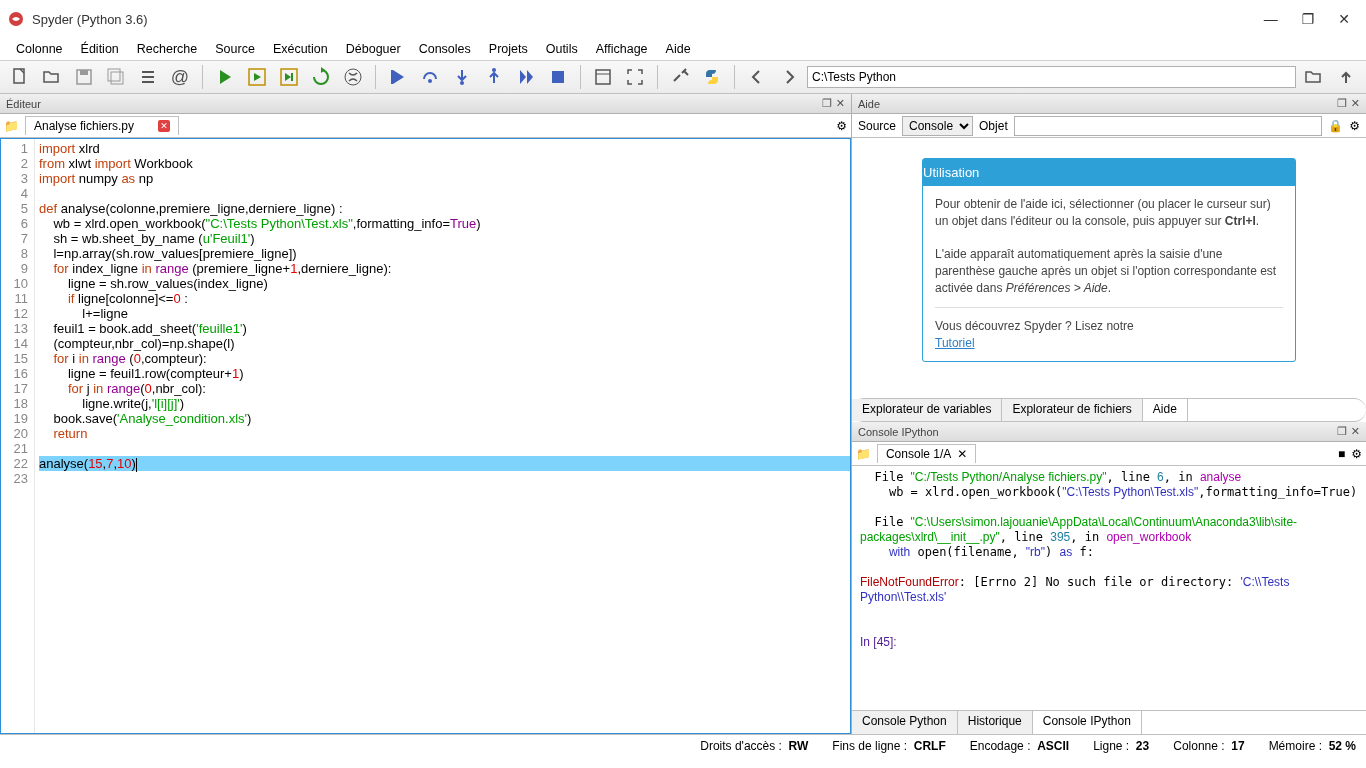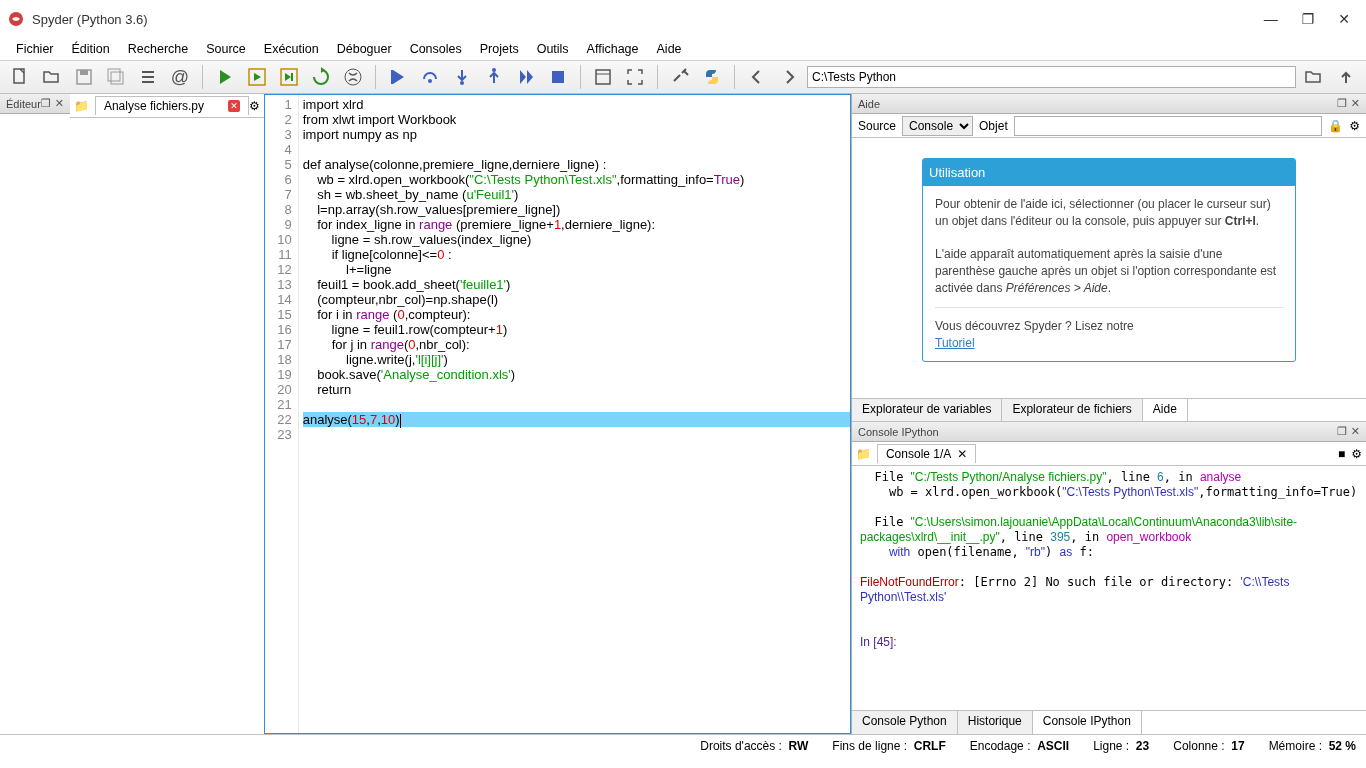--- a/index.html
+++ b/index.html
@@ -10,52 +10,52 @@
 .titlebar .controls { margin-left: auto; display: flex; gap: 24px; padding-right: 8px; }
 .titlebar .controls span { font-size: 14px; color: #333; cursor: pointer; }
 .menubar { height: 22px; display: flex; align-items: center; padding: 0 8px; gap: 2px; }
 .menubar span { padding: 2px 8px; font-size: 12.5px; cursor: pointer; }
 .toolbar { height: 34px; background: linear-gradient(#f8f8f8,#ececec); border-top: 1px solid #d0d0d0; border-bottom: 1px solid #c0c0c0; display: flex; align-items: center; padding: 0 6px; gap: 4px; }
 .toolbar .sep { width: 1px; height: 24px; background: #c0c0c0; margin: 0 4px; }
 .toolbar .tbtn { width: 28px; height: 28px; display: flex; align-items: center; justify-content: center; cursor: pointer; border-radius: 2px; }
 .toolbar svg { width: 20px; height: 20px; }
 .toolbar input { flex: 1; height: 22px; border: 1px solid #b0b0b0; padding: 0 4px; font-size: 12px; background: #fff; }
 .main { display: flex; height: 640px; }
-.left { width: 852px; display: flex; flex-direction: row; border-right: 1px solid #b0b0b0; }
+.left { width: 852px; display: flex; flex-direction: column; border-right: 1px solid #b0b0b0; }
 .right { flex: 1; display: flex; flex-direction: column; }
 .pane-header { height: 20px; background: linear-gradient(#f0f0f0,#dcdcdc); border-bottom: 1px solid #b0b0b0; display: flex; align-items: center; padding: 0 6px; font-size: 11px; color: #444; }
 .pane-header .icons { margin-left: auto; display: flex; gap: 4px; }
 .pane-header .icons span { cursor: pointer; font-size: 11px; color: #555; }
 .editor-tabs { height: 24px; display: flex; align-items: center; border-bottom: 1px solid #c0c0c0; padding: 0 4px; }
 .editor-tabs .folder-icon { margin-right: 6px; cursor: pointer; }
 .editor-tabs .tab { display: flex; align-items: center; padding: 2px 8px; border: 1px solid #c0c0c0; border-bottom: none; background: #fff; font-size: 12px; gap: 24px; }
 .editor-tabs .close-x { background: #e04040; color: #fff; border-radius: 2px; width: 12px; height: 12px; display: inline-flex; align-items: center; justify-content: center; font-size: 9px; cursor: pointer; }
 .editor-tabs .gear { margin-left: auto; cursor: pointer; }
 .editor-body { flex: 1; display: flex; font-family: Consolas, monospace; font-size: 13px; border: 1px solid #2f8fd8; }
 .gutter { width: 34px; background: #fff; text-align: right; padding: 2px 6px 2px 0; color: #888; line-height: 15px; border-right: 1px solid #e8e8e8; }
 .gutter div { height: 15px; }
 .code { flex: 1; padding: 2px 0 2px 4px; line-height: 15px; position: relative; }
 .code .ln { height: 15px; white-space: pre; }
 .code .ln.hl { background: #7dd3fc; }
-.kw { color: #000000; }
+.kw { color: #c2410c; }
 .fn { color: #000; }
 .str { color: #00a000; }
 .bltn { color: #900090; }
 .nm { color: #e00000; }
 .cursor { border-left: 1px solid #000; height: 14px; display: inline-block; vertical-align: middle; }
 .help-top { height: 24px; border-bottom: 1px solid #c0c0c0; display: flex; align-items: center; padding: 0 6px; gap: 6px; font-size: 12px; }
 .help-top select, .help-top input { border: 1px solid #b0b0b0; height: 20px; font-size: 12px; padding: 0 2px; }
 .help-top input { flex: 1; }
 .help-content { flex: 1; padding: 20px 70px; overflow: auto; background: #fff; }
 .help-box { border: 1px solid #2da0d8; border-radius: 3px; }
-.help-box-title { background: #2da0d8; color: #fff; padding: 6px 6px; font-size: 13px; }
+.help-box-title { background: #2da0d8; color: #fff; padding: 6px 0; font-size: 13px; }
 .help-box-body { padding: 10px 12px; font-size: 12px; color: #444; line-height: 1.4; }
 .help-box-body hr { margin: 10px 0; border: none; border-top: 1px solid #ddd; }
 .help-box-body a { color: #2d7fc8; text-decoration: underline; }
-.right-tabs { height: 24px; display: flex; border-top: 1px solid #c0c0c0; border-bottom: 1px solid #c0c0c0; }
+.right-tabs { height: 24px; display: flex; border-top: 1px solid #c0c0c0; border-bottom: 1px solid #c0c0c0; border-radius: 12px; }
 .right-tabs .rtab { padding: 3px 10px; font-size: 12px; border-right: 1px solid #c0c0c0; cursor: pointer; background: #f0f0f0; }
 .right-tabs .rtab.active { background: #fff; }
 .console-pane { flex: 1; display: flex; flex-direction: column; }
 .console-tabs { height: 24px; display: flex; align-items: center; padding: 0 4px; border-bottom: 1px solid #c0c0c0; }
 .console-tabs .tab { display: flex; align-items: center; padding: 2px 8px; border: 1px solid #c0c0c0; border-bottom: none; background: #fff; font-size: 12px; gap: 6px; }
 .console-tabs .icons-right { margin-left: auto; display: flex; gap: 6px; }
 .console-body { flex: 1; padding: 4px 8px; font-family: Consolas, monospace; font-size: 12px; line-height: 15px; overflow: auto; white-space: pre-wrap; background: #fff; }
 .c-grey { color: #4c1d95; }
 .c-red { color: #b00000; }
 .c-green { color: #00a000; }
@@ -78,21 +78,21 @@
     </svg>
   <span class="title">Spyder (Python 3.6)</span>
   <div class="controls">
     <span>—</span>
     <span>❐</span>
     <span>✕</span>
   </div>
 </div>
 
 <div class="menubar">
-  <span>Fichier</span>
+  <span>Colonne</span>
   <span>Édition</span>
   <span>Recherche</span>
   <span>Source</span>
   <span>Exécution</span>
   <span>Déboguer</span>
   <span>Consoles</span>
   <span>Projets</span>
   <span>Outils</span>
   <span>Affichage</span>
   <span>Aide</span>

